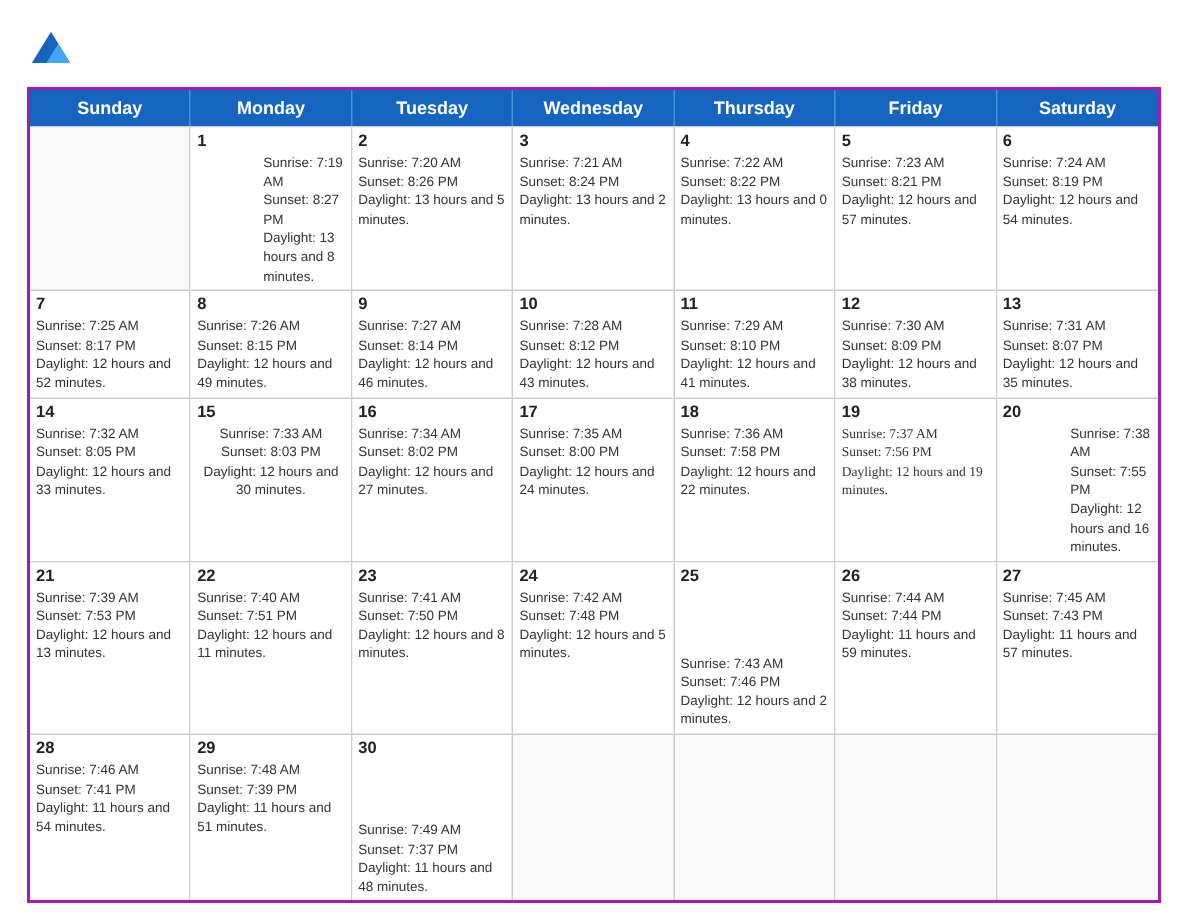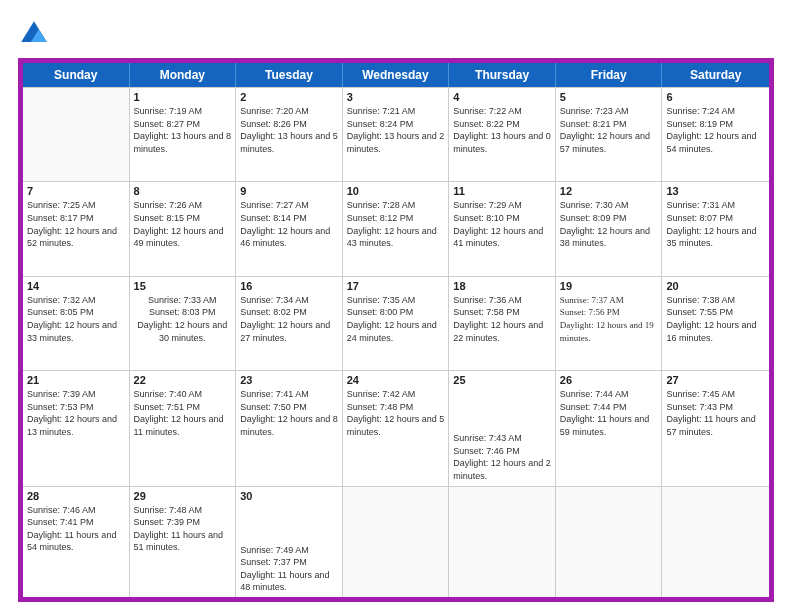--- a/index.html
+++ b/index.html
@@ -49,21 +49,21 @@
       line-height: 1.1;
     }
     .location {
       font-size: 13px;
       color: #444;
     }
     .calendar {
       flex: 1;
       display: flex;
       flex-direction: column;
-      border: 5px solid #a21caf;
+      border: 2px solid #a21caf;
     }
     .cal-header {
       display: grid;
       grid-template-columns: repeat(7, 1fr);
       background: #1565c0;
     }
     .cal-header-cell {
       color: #fff;
       font-size: 12px;
       font-weight: bold;
@@ -135,21 +135,21 @@
         <div class="cal-header-cell">Wednesday</div>
         <div class="cal-header-cell">Thursday</div>
         <div class="cal-header-cell">Friday</div>
         <div class="cal-header-cell">Saturday</div>
       </div>
     <div class="cal-body">
     <div class="cal-row">
           <div class="cal-cell empty"></div>
           <div class="cal-cell">
             <div class="day-number">1</div>
-            <div class="day-info" style="white-space: pre-line;">Sunrise: 7:19 AM
+            <div class="day-info" style="white-space: pre-line; margin-left: 44px;">Sunrise: 7:19 AM
 Sunset: 8:27 PM
 Daylight: 13 hours and 8 minutes.</div>
           </div>
           <div class="cal-cell">
             <div class="day-number">2</div>
             <div class="day-info" style="white-space: pre-line;">Sunrise: 7:20 AM
 Sunset: 8:26 PM
 Daylight: 13 hours and 5 minutes.</div>
           </div>
           <div class="cal-cell">
@@ -253,21 +253,21 @@
 Daylight: 12 hours and 22 minutes.</div>
           </div>
           <div class="cal-cell">
             <div class="day-number">19</div>
             <div class="day-info" style="white-space: pre-line; font-family: Liberation Serif, serif;">Sunrise: 7:37 AM
 Sunset: 7:56 PM
 Daylight: 12 hours and 19 minutes.</div>
           </div>
           <div class="cal-cell">
             <div class="day-number">20</div>
-            <div class="day-info" style="white-space: pre-line;">Sunrise: 7:38 AM
+            <div class="day-info" style="white-space: pre-line; margin-left: 45px;">Sunrise: 7:38 AM
 Sunset: 7:55 PM
 Daylight: 12 hours and 16 minutes.</div>
           </div>
         </div>
         <div class="cal-row">
           <div class="cal-cell">
             <div class="day-number">21</div>
             <div class="day-info" style="white-space: pre-line;">Sunrise: 7:39 AM
 Sunset: 7:53 PM
 Daylight: 12 hours and 13 minutes.</div>

